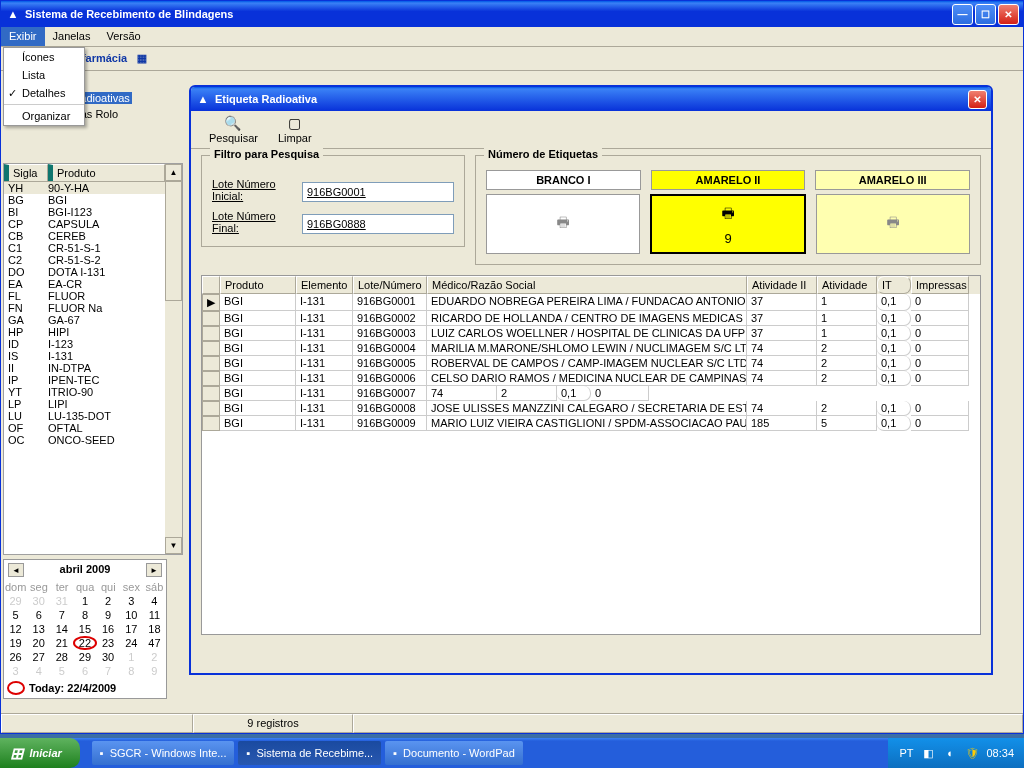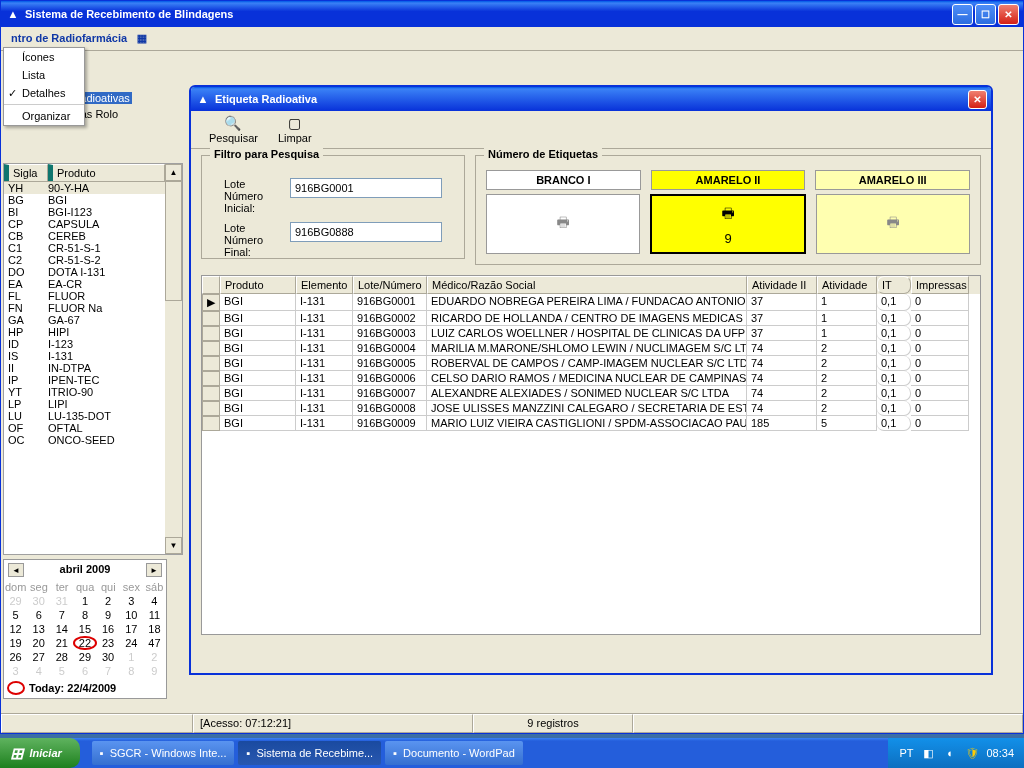--- a/index.html
+++ b/index.html
@@ -63,22 +63,22 @@
 .child-titlebar { height: 24px; background: linear-gradient(#0058e6,#3a81f6 8%,#0831d9); color: #fff; display: flex; align-items: center; padding: 0 4px; border-radius: 4px 4px 0 0; }
 .child-titlebar .win-btn { width: 19px; height: 19px; }
 
 .toolbar { height: 38px; display: flex; gap: 12px; padding: 2px 14px; border-bottom: 1px solid #aca899; }
 .tool-btn { display: flex; flex-direction: column; align-items: center; justify-content: center; gap: 1px; padding: 0 4px; cursor: default; }
 .tool-icon { width: 20px; height: 16px; display: flex; align-items: center; justify-content: center; font-size: 14px; }
 
 .filters-bar { display: flex; gap: 10px; padding: 6px 10px; }
 .fieldset { border: 1px solid #aca899; padding: 14px 10px 8px; position: relative; }
 .fieldset-legend { position: absolute; top: -8px; left: 8px; background: #ece9d8; padding: 0 4px; font-weight: bold; }
-.filter-group { width: 264px; height: 104px; }
-.filter-row { display: flex; align-items: flex-start; margin: 8px 12px; gap: 6px; }
+.filter-group { width: 264px; height: 92px; }
+.filter-row { display: flex; align-items: flex-end; margin: 8px 0; gap: 6px; text-decoration: underline; }
 .filter-row label { width: 96px; }
 .filter-row input { flex: 1; height: 20px; border: 1px solid #7f9db9; padding: 0 4px; }
 
 .labels-group { flex: 1; height: 110px; }
 .labels-headers { display: flex; gap: 10px; }
 .label-header { flex: 1; text-align: center; font-weight: bold; padding: 3px 0; border: 1px solid #999; }
 .label-header.white { background: #fff; }
 .label-header.yellow { background: #ffff00; }
 .label-header.lyellow { background: #ffffb0; }
 .labels-buttons { display: flex; gap: 10px; margin-top: 4px; }
@@ -123,20 +123,25 @@
   <div class="titlebar">
     <span class="titlebar-icon">▲</span>
     <span class="titlebar-text">Sistema de Recebimento de Blindagens</span>
     <div class="win-btns">
       <div class="win-btn min">—</div>
       <div class="win-btn max">☐</div>
       <div class="win-btn close">✕</div>
     </div>
   </div>
 
+  <div class="menubar">
+    <div class="menu-item active">Exibir</div>
+    <div class="menu-item">Janelas</div>
+    <div class="menu-item">Versão</div>
+  </div>
 
   <div class="app-header">
     <span>ntro de Radiofarmácia</span>
     <span style="margin-left:6px">▦</span>
   </div>
 
   <div class="dropdown">
     <div class="dropdown-item">Ícones</div>
     <div class="dropdown-item">Lista</div>
     <div class="dropdown-item checked">Detalhes</div>
@@ -455,21 +460,20 @@
             <div class="col-at2">74</div>
             <div class="col-at">2</div>
             <div class="col-it">0,1</div>
             <div class="col-imp">0</div>
           </div>
           <div class="grid-row">
             <div class="col-sel" style="background:#ece9d8;border:1px solid #aca899"></div>
             <div class="col-prod">BGI</div>
             <div class="col-elem">I-131</div>
             <div class="col-lote">916BG0007</div>
-            <div class="col-med">ALEXANDRE ALEXIADES / SONIMED NUCLEAR S/C LTDA</div>
             <div class="col-at2">74</div>
             <div class="col-at">2</div>
             <div class="col-it">0,1</div>
             <div class="col-imp">0</div>
           </div>
           <div class="grid-row">
             <div class="col-sel" style="background:#ece9d8;border:1px solid #aca899"></div>
             <div class="col-prod">BGI</div>
             <div class="col-elem">I-131</div>
             <div class="col-lote">916BG0008</div>
@@ -489,21 +493,20 @@
             <div class="col-at">5</div>
             <div class="col-it">0,1</div>
             <div class="col-imp">0</div>
           </div>
         </div>
     </div>
   </div>
 
   <div class="statusbar">
     <div class="status-panel" style="width:192px"></div>
-    <div class="status-panel" style="width:280px">[Acesso: 07:12:21]</div>
     <div class="status-panel" style="width:160px;text-align:center">9 registros</div>
     <div class="status-panel" style="flex:1"></div>
   </div>
 </div>
 
 <div class="taskbar">
   <div class="start-btn">
     <span style="font-size:16px">⊞</span>
     <span>Iniciar</span>
   </div>

